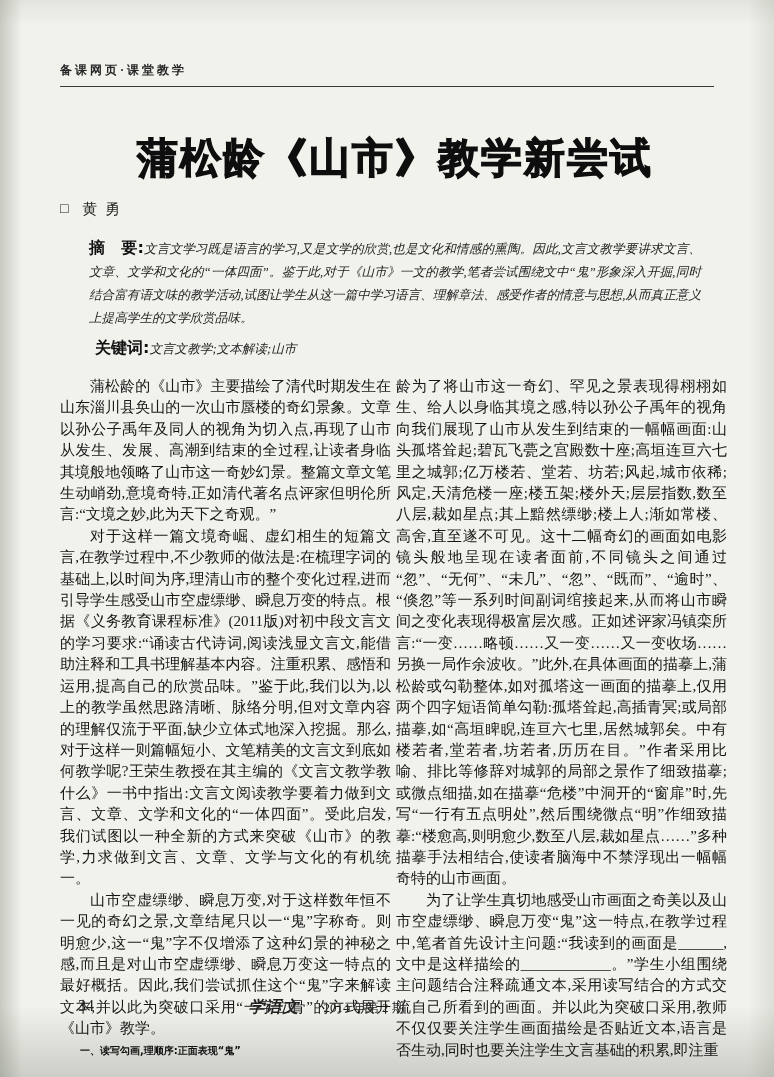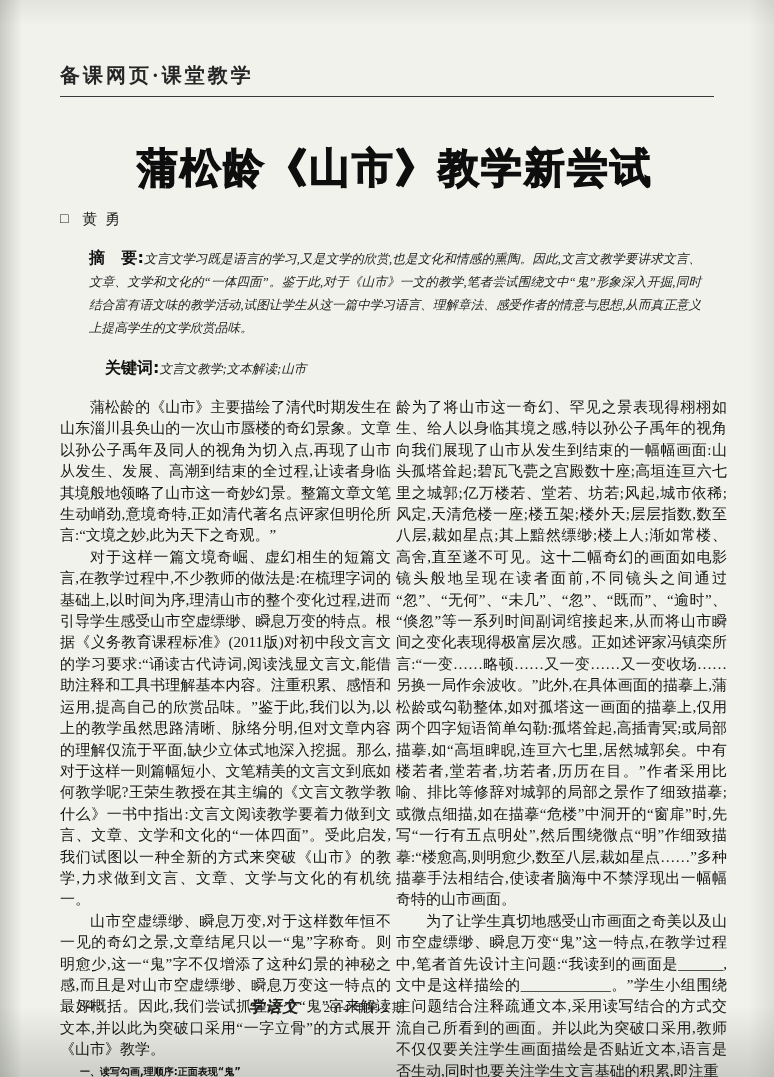--- a/index.html
+++ b/index.html
@@ -21,21 +21,21 @@
       linear-gradient(to bottom, rgba(95,100,88,.10) 0, rgba(95,100,88,0) 26px),
       #f1f2ec;
   }
   .content{ padding:62px 44px 0 60px; }
 
   
   .page-header{ width:654px; }
   .section-label{
     font-family:"Liberation Serif","DejaVu Serif",serif;
     font-weight:bold;
-    font-size:20px; letter-spacing:3px; color:#262626;
+    font-size:12px; letter-spacing:3px; color:#262626;
   }
   .header-rule{
     margin-top:7px; width:654px; height:0;
     border-top:1.6px solid #3a3a3a;
   }
 
   
   .title-wrap{ text-align:center; margin-top:24px; }
   .article-title{
     display:inline-block;
@@ -118,21 +118,21 @@
 
     <div class="author-line">
       <span class="author-box">□</span>
       <span>黄 勇</span>
     </div>
 
     <div class="abstract-block">
       <p style="margin:0;">
         <span class="abstract-label">摘　要:</span><span class="abstract-text">文言文学习既是语言的学习,又是文学的欣赏,也是文化和情感的熏陶。因此,文言文教学要讲求文言、文章、文学和文化的“一体四面”。鉴于此,对于《山市》一文的教学,笔者尝试围绕文中“鬼”形象深入开掘,同时结合富有语文味的教学活动,试图让学生从这一篇中学习语言、理解章法、感受作者的情意与思想,从而真正意义上提高学生的文学欣赏品味。</span>
       </p>
-      <p class="keywords-line" style="margin:16px;">
+      <p class="keywords-line" style="margin:6px;">
         <span class="keywords-label">关键词:</span><span class="keywords-text">文言文教学;文本解读;山市</span>
       </p>
     </div>
 
     <div class="columns">
       <div class="col">
         <p>蒲松龄的《山市》主要描绘了清代时期发生在山东淄川县奂山的一次山市蜃楼的奇幻景象。文章以孙公子禹年及同人的视角为切入点,再现了山市从发生、发展、高潮到结束的全过程,让读者身临其境般地领略了山市这一奇妙幻景。整篇文章文笔生动峭劲,意境奇特,正如清代著名点评家但明伦所言:“文境之妙,此为天下之奇观。”</p>
         <p>对于这样一篇文境奇崛、虚幻相生的短篇文言,在教学过程中,不少教师的做法是:在梳理字词的基础上,以时间为序,理清山市的整个变化过程,进而引导学生感受山市空虚缥缈、瞬息万变的特点。根据《义务教育课程标准》(2011版)对初中段文言文的学习要求:“诵读古代诗词,阅读浅显文言文,能借助注释和工具书理解基本内容。注重积累、感悟和运用,提高自己的欣赏品味。”鉴于此,我们以为,以上的教学虽然思路清晰、脉络分明,但对文章内容的理解仅流于平面,缺少立体式地深入挖掘。那么,对于这样一则篇幅短小、文笔精美的文言文到底如何教学呢?王荣生教授在其主编的《文言文教学教什么》一书中指出:文言文阅读教学要着力做到文言、文章、文学和文化的“一体四面”。受此启发,我们试图以一种全新的方式来突破《山市》的教学,力求做到文言、文章、文学与文化的有机统一。</p>
         <p>山市空虚缥缈、瞬息万变,对于这样数年恒不一见的奇幻之景,文章结尾只以一“鬼”字称奇。则明愈少,这一“鬼”字不仅增添了这种幻景的神秘之感,而且是对山市空虚缥缈、瞬息万变这一特点的最好概括。因此,我们尝试抓住这个“鬼”字来解读文本,并以此为突破口采用“一字立骨”的方式展开《山市》教学。</p>
         <h3>一、读写勾画,理顺序:正面表现“鬼”</h3>

